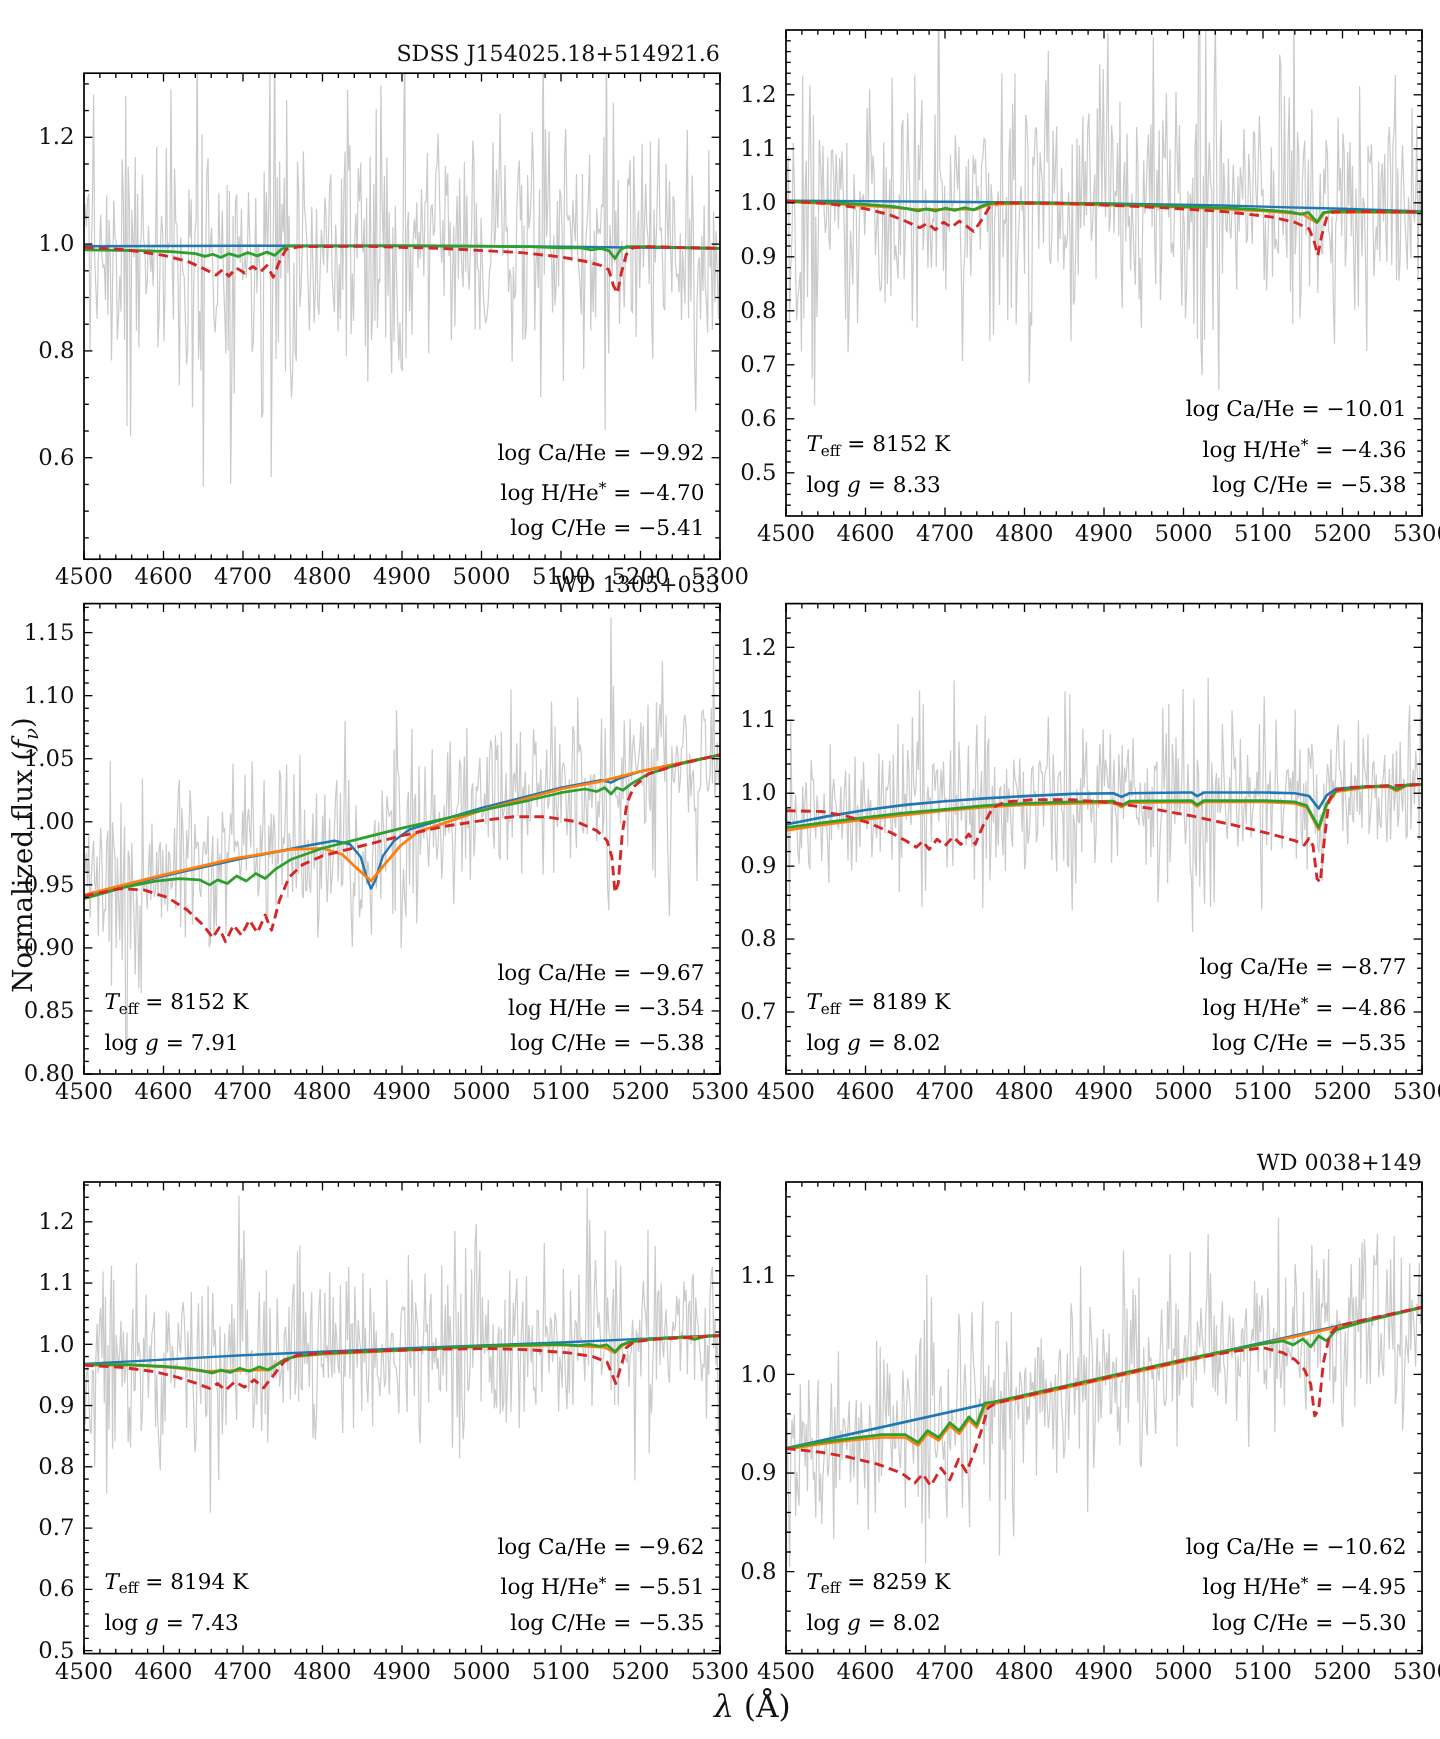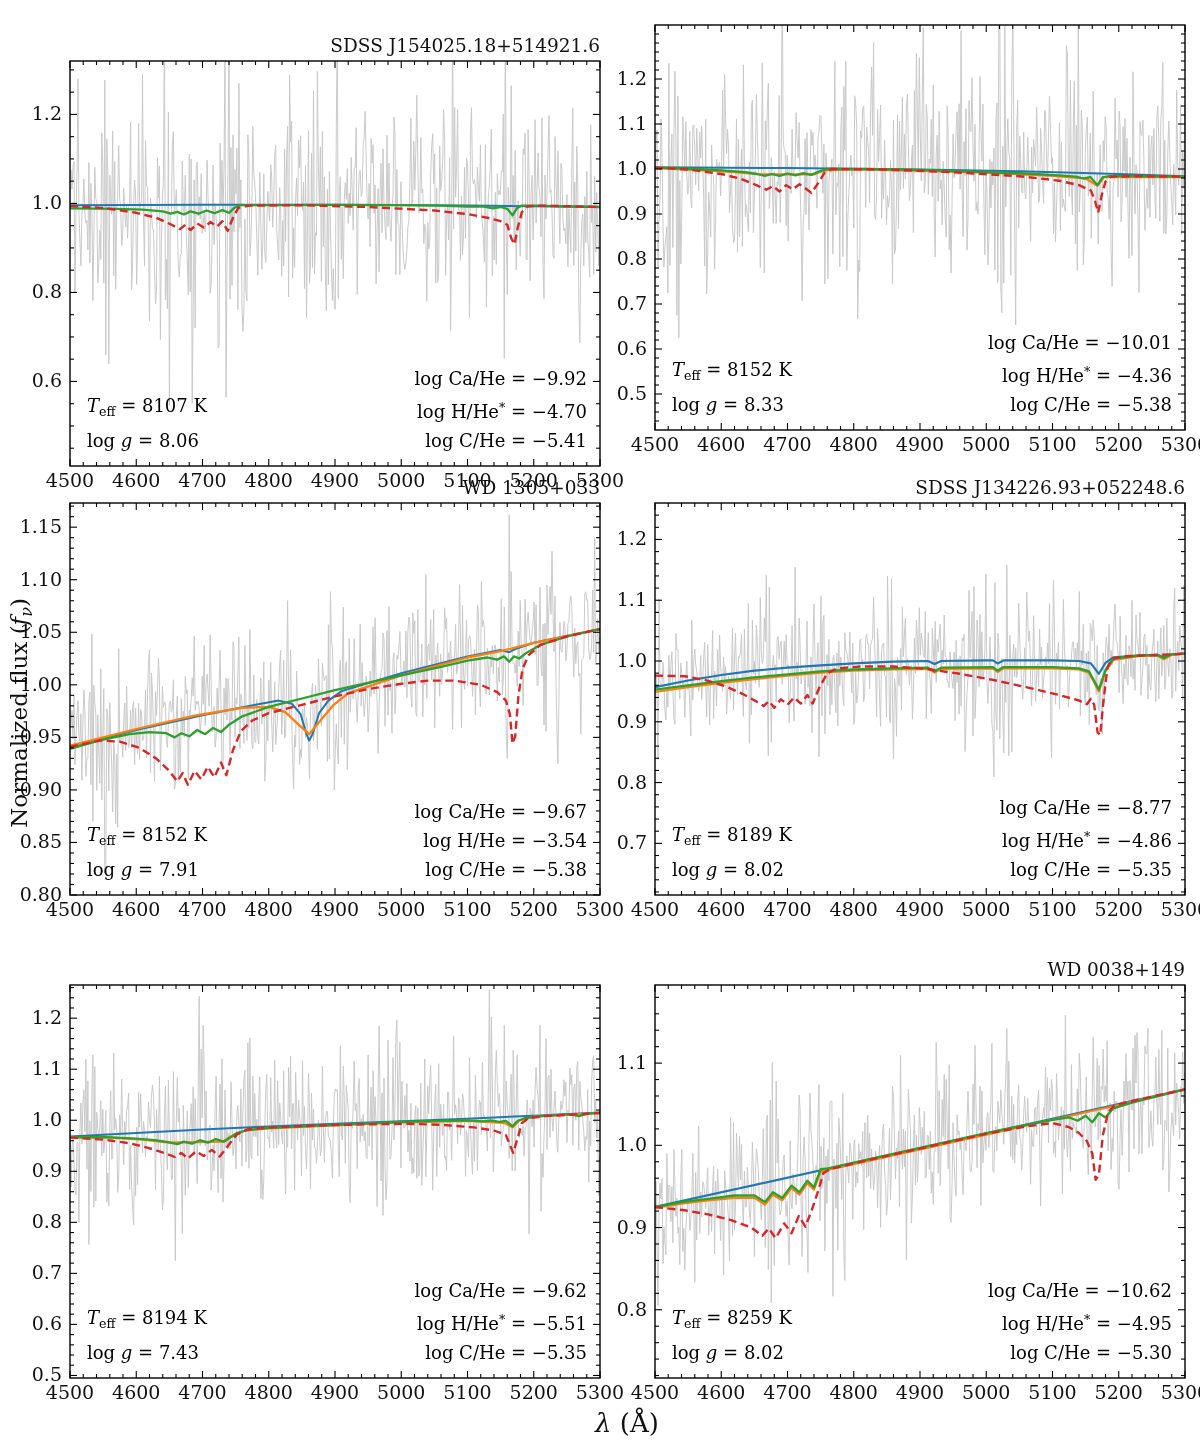--- a/index.html
+++ b/index.html
@@ -172,24 +172,20 @@
           <text x="376.25" y="426" text-anchor="middle">5000</text>
           <text x="442.5" y="426" text-anchor="middle">5100</text>
           <text x="508.75" y="426" text-anchor="middle">5200</text>
           <text x="575" y="426" text-anchor="middle">5300</text>
           <text x="37" y="326.4395604395604" text-anchor="end">0.6</text>
           <text x="37" y="237.42857142857142" text-anchor="end">0.8</text>
           <text x="37" y="148.41758241758242" text-anchor="end">1.0</text>
           <text x="37" y="59.406593406593444" text-anchor="end">1.2</text>
         </g>
       </svg>
-      <div class="params pl">
-        <div><span class="it">T</span><span class="sb">eff</span><span> = 8107 K</span></div>
-        <div><span>log </span><span class="it">g</span><span> = 8.06</span></div>
-      </div>
       <div class="params pr">
         <div><span>log Ca/He = −9.92</span></div>
         <div><span>log H/He</span><span class="sp">*</span><span> = −4.70</span></div>
         <div><span>log C/He = −5.41</span></div>
       </div>
     </div>
   <div class="panel" style="left: 610px; top: -1px; width: 583px; height: 467px;">
   <svg width="583" height="441">
         <defs>
           <clipPath id="clip1">
@@ -606,21 +602,20 @@
         <div><span class="it">T</span><span class="sb">eff</span><span> = 8152 K</span></div>
         <div><span>log </span><span class="it">g</span><span> = 7.91</span></div>
       </div>
       <div class="params pr">
         <div><span>log Ca/He = −9.67</span></div>
         <div><span>log H/He = −3.54</span></div>
         <div><span>log C/He = −5.38</span></div>
       </div>
     </div>
   <div class="panel" style="left: 610px; top: 477px; width: 583px; height: 454px;">
-    <div class="ptitle">SDSS J134226.93+052248.6</div>
   <svg width="583" height="428">
         <defs>
           <clipPath id="clip3">
             <rect x="45" y="0" width="530" height="392"></rect>
           </clipPath>
         </defs>
         <g clip-path="url(#clip3)">
           <path d="M45.0,238.6 L46.0,172.0 L47.0,185.5 L48.0,256.5 L49.0,96.2 L50.0,179.8 L51.0,181.9 L52.0,181.3 L53.0,159.3 L53.9,179.1 L54.9,207.9 L55.9,217.1 L56.9,185.2 L57.9,204.0 L58.9,152.3 L59.9,183.8 L60.9,162.1 L61.9,148.6 L62.9,186.1 L63.9,215.6 L64.9,221.4 L65.9,130.3 L66.9,146.6 L67.9,146.7 L68.8,178.5 L69.8,195.8 L70.8,159.9 L71.8,171.4 L72.8,185.0 L73.8,179.5 L74.8,214.5 L75.8,179.4 L76.8,158.3 L77.8,186.5 L78.8,180.8 L79.8,202.5 L80.8,232.9 L81.8,117.2 L82.8,197.1 L83.8,156.7 L84.8,146.1 L85.7,161.9 L86.7,168.0 L87.7,181.6 L88.7,188.4 L89.7,178.8 L90.7,152.5 L91.7,196.5 L92.7,178.5 L93.7,154.4 L94.7,139.3 L95.7,180.1 L96.7,214.1 L97.7,141.5 L98.7,183.4 L99.7,222.1 L100.7,175.9 L101.6,174.3 L102.6,127.5 L103.6,215.4 L104.6,168.1 L105.6,174.8 L106.6,203.1 L107.6,146.6 L108.6,182.8 L109.6,132.1 L110.6,164.5 L111.6,173.2 L112.6,188.2 L113.6,154.4 L114.6,176.6 L115.6,163.6 L116.6,211.2 L117.5,190.3 L118.5,173.2 L119.5,182.2 L120.5,195.3 L121.5,170.2 L122.5,125.1 L123.5,206.7 L124.5,157.0 L125.5,130.5 L126.5,170.9 L127.5,191.3 L128.5,153.6 L129.5,155.0 L130.5,148.8 L131.5,131.2 L132.4,184.8 L133.4,213.5 L134.4,126.1 L135.4,179.4 L136.4,186.9 L137.4,159.1 L138.4,100.4 L139.4,240.3 L140.4,172.8 L141.4,211.8 L142.4,117.0 L143.4,170.7 L144.4,158.4 L145.4,180.2 L146.4,122.0 L147.4,138.3 L148.4,176.4 L149.3,184.4 L150.3,94.7 L151.3,147.8 L152.3,160.5 L153.3,154.9 L154.3,114.9 L155.3,138.6 L156.3,72.4 L157.3,188.0 L158.3,252.8 L159.3,83.9 L160.3,174.9 L161.3,239.4 L162.3,166.9 L163.3,152.4 L164.3,167.2 L165.2,161.7 L166.2,199.0 L167.2,134.8 L168.2,133.5 L169.2,156.2 L170.2,141.0 L171.2,138.0 L172.2,181.3 L173.2,162.9 L174.2,138.4 L175.2,163.4 L176.2,131.5 L177.2,165.5 L178.2,161.9 L179.2,219.9 L180.2,191.0 L181.1,165.2 L182.1,122.5 L183.1,188.8 L184.1,218.4 L185.1,64.0 L186.1,175.9 L187.1,159.4 L188.1,200.0 L189.1,115.1 L190.1,141.3 L191.1,181.0 L192.1,166.3 L193.1,167.6 L194.1,168.8 L195.1,201.2 L196.0,159.3 L197.0,118.2 L198.0,184.3 L199.0,170.1 L200.0,202.8 L201.0,154.2 L202.0,229.8 L203.0,138.6 L204.0,101.0 L205.0,156.5 L206.0,192.1 L207.0,158.3 L208.0,139.5 L209.0,253.7 L210.0,159.1 L211.0,93.2 L211.9,212.6 L212.9,119.3 L213.9,112.4 L214.9,230.8 L215.9,195.5 L216.9,151.7 L217.9,182.7 L218.9,136.1 L219.9,211.8 L220.9,165.5 L221.9,201.6 L222.9,155.2 L223.9,152.2 L224.9,191.2 L225.9,209.6 L226.9,149.9 L227.8,222.9 L228.8,138.1 L229.8,182.7 L230.8,153.9 L231.8,164.7 L232.8,192.9 L233.8,202.7 L234.8,129.9 L235.8,145.9 L236.8,149.9 L237.8,156.9 L238.8,165.1 L239.8,129.1 L240.8,166.3 L241.8,190.1 L242.8,140.0 L243.8,221.4 L244.7,215.1 L245.7,169.1 L246.7,200.2 L247.7,192.6 L248.7,170.2 L249.7,137.8 L250.7,135.9 L251.7,160.8 L252.7,156.4 L253.7,198.8 L254.7,190.2 L255.7,134.7 L256.7,131.0 L257.7,140.9 L258.7,140.7 L259.6,186.0 L260.6,142.8 L261.6,138.3 L262.6,135.2 L263.6,94.2 L264.6,139.1 L265.6,167.6 L266.6,214.0 L267.6,125.5 L268.6,148.8 L269.6,196.6 L270.6,223.2 L271.6,146.7 L272.6,141.3 L273.6,140.0 L274.6,172.5 L275.6,173.5 L276.5,214.2 L277.5,73.2 L278.5,123.9 L279.5,217.2 L280.5,219.8 L281.5,75.8 L282.5,202.4 L283.5,255.7 L284.5,175.6 L285.5,184.3 L286.5,233.3 L287.5,154.1 L288.5,180.8 L289.5,183.1 L290.5,145.6 L291.5,206.8 L292.4,104.2 L293.4,153.5 L294.4,132.2 L295.4,115.2 L296.4,171.7 L297.4,155.7 L298.4,160.8 L299.4,182.3 L300.4,165.9 L301.4,162.3 L302.4,216.2 L303.4,191.3 L304.4,135.0 L305.4,170.2 L306.4,117.1 L307.4,136.1 L308.3,163.5 L309.3,104.7 L310.3,152.3 L311.3,130.0 L312.3,138.2 L313.3,151.9 L314.3,154.5 L315.3,108.6 L316.3,215.9 L317.3,159.3 L318.3,129.7 L319.3,171.1 L320.3,178.1 L321.3,210.4 L322.3,125.4 L323.3,145.8 L324.2,166.7 L325.2,118.3 L326.2,179.5 L327.2,136.6 L328.2,148.9 L329.2,133.0 L330.2,121.1 L331.2,165.0 L332.2,147.5 L333.2,161.2 L334.2,112.0 L335.2,153.3 L336.2,154.4 L337.2,179.0 L338.2,178.7 L339.2,184.7 L340.1,148.8 L341.1,167.6 L342.1,179.4 L343.1,185.5 L344.1,149.2 L345.1,217.6 L346.1,137.4 L347.1,179.5 L348.1,155.7 L349.1,211.2 L350.1,152.9 L351.1,202.9 L352.1,135.1 L353.1,137.8 L354.1,131.4 L355.0,248.6 L356.0,218.2 L357.0,188.8 L358.0,175.1 L359.0,87.3 L360.0,154.9 L361.0,134.0 L362.0,108.5 L363.0,233.0 L364.0,83.6 L365.0,215.3 L366.0,189.7 L367.0,117.0 L368.0,134.3 L369.0,183.7 L370.0,111.3 L370.9,177.0 L371.9,128.8 L372.9,175.0 L373.9,168.8 L374.9,146.2 L375.9,71.1 L376.9,176.2 L377.9,200.4 L378.9,179.1 L379.9,133.9 L380.9,165.6 L381.9,220.0 L382.9,229.4 L383.9,273.8 L384.9,79.7 L385.9,210.8 L386.9,227.2 L387.8,130.1 L388.8,140.6 L389.8,235.8 L390.8,175.5 L391.8,155.3 L392.8,209.3 L393.8,250.1 L394.8,157.9 L395.8,199.3 L396.8,62.0 L397.8,172.4 L398.8,252.8 L399.8,132.4 L400.8,159.4 L401.8,249.0 L402.8,151.5 L403.7,141.2 L404.7,174.1 L405.7,144.8 L406.7,174.7 L407.7,168.3 L408.7,100.3 L409.7,134.7 L410.7,162.0 L411.7,179.9 L412.7,196.2 L413.7,175.4 L414.7,144.8 L415.7,184.9 L416.7,89.2 L417.7,115.6 L418.6,138.1 L419.6,128.0 L420.6,176.7 L421.6,202.5 L422.6,170.3 L423.6,112.7 L424.6,158.8 L425.6,198.3 L426.6,171.8 L427.6,160.7 L428.6,183.9 L429.6,126.1 L430.6,161.5 L431.6,144.5 L432.6,195.2 L433.6,176.9 L434.6,167.5 L435.5,153.9 L436.5,165.1 L437.5,140.0 L438.5,160.6 L439.5,100.5 L440.5,204.1 L441.5,254.9 L442.5,145.6 L443.5,77.4 L444.5,132.4 L445.5,201.2 L446.5,150.2 L447.5,156.9 L448.5,139.1 L449.5,205.7 L450.4,164.3 L451.4,165.5 L452.4,165.6 L453.4,96.5 L454.4,143.2 L455.4,165.8 L456.4,166.0 L457.4,162.2 L458.4,204.0 L459.4,177.0 L460.4,164.6 L461.4,154.0 L462.4,139.7 L463.4,138.6 L464.4,157.6 L465.4,145.1 L466.4,163.8 L467.3,139.8 L468.3,158.9 L469.3,88.5 L470.3,212.6 L471.3,147.9 L472.3,162.2 L473.3,121.4 L474.3,190.5 L475.3,201.9 L476.3,150.0 L477.3,188.7 L478.3,148.0 L479.3,221.7 L480.3,120.0 L481.3,125.6 L482.3,137.7 L483.2,116.8 L484.2,130.9 L485.2,173.6 L486.2,191.7 L487.2,142.7 L488.2,203.0 L489.2,207.7 L490.2,175.3 L491.2,208.5 L492.2,230.8 L493.2,150.0 L494.2,200.0 L495.2,156.6 L496.2,134.0 L497.2,142.2 L498.1,161.0 L499.1,121.2 L500.1,162.5 L501.1,147.4 L502.1,162.2 L503.1,143.2 L504.1,114.5 L505.1,100.9 L506.1,137.6 L507.1,139.9 L508.1,151.3 L509.1,189.7 L510.1,113.4 L511.1,158.0 L512.1,174.4 L513.1,200.7 L514.0,160.9 L515.0,176.1 L516.0,132.3 L517.0,177.6 L518.0,182.3 L519.0,142.9 L520.0,147.2 L521.0,173.7 L522.0,97.3 L523.0,176.1 L524.0,156.5 L525.0,187.3 L526.0,112.2 L527.0,136.4 L528.0,142.8 L529.0,152.2 L530.0,109.4 L530.9,192.2 L531.9,178.5 L532.9,164.2 L533.9,134.5 L534.9,131.1 L535.9,162.4 L536.9,142.5 L537.9,196.1 L538.9,161.3 L539.9,182.7 L540.9,187.0 L541.9,150.7 L542.9,143.0 L543.9,126.1 L544.9,178.3 L545.8,198.7 L546.8,163.0 L547.8,137.8 L548.8,196.1 L549.8,154.3 L550.8,124.9 L551.8,172.9 L552.8,158.7 L553.8,122.6 L554.8,186.1 L555.8,176.4 L556.8,115.1 L557.8,158.5 L558.8,173.3 L559.8,145.8 L560.8,151.7 L561.8,195.2 L562.7,193.7 L563.7,107.7 L564.7,85.0 L565.7,188.1 L566.7,153.4 L567.7,138.0 L568.7,167.5 L569.7,122.9 L570.7,136.5 L571.7,147.2 L572.7,197.0 L573.7,82.2 L574.7,125.8" fill="none" stroke="#c7c7c7" stroke-width="1" stroke-opacity="0.95"></path>
           <path d="M45.0,184.1 L78.1,177.5 L111.3,172.0 L144.4,167.7 L177.5,164.7 L210.6,162.3 L243.8,160.4 L283.5,158.6 L317.9,158.0 L324.6,161.1 L331.2,158.0 L376.3,157.4 L382.9,157.4 L387.5,160.4 L393.5,157.4 L442.5,157.4 L469.0,158.0 L480.9,160.4 L488.9,170.8 L495.5,159.8 L503.4,154.4 L528.6,152.5 L547.2,151.9 L553.8,154.4 L561.8,151.3 L575.0,150.7" fill="none" stroke="#1f77b4" stroke-width="2.2" stroke-linejoin="round" stroke-linecap="butt"></path>
           <path d="M45.0,189.0 L78.1,184.1 L111.3,179.9 L144.4,176.2 L177.5,172.6 L210.6,169.6 L243.8,167.7 L283.5,166.5 L317.9,165.9 L324.6,169.6 L331.2,165.9 L382.9,165.3 L387.5,169.0 L393.5,165.3 L442.5,165.3 L469.0,166.5 L478.9,169.6 L488.9,188.4 L495.5,168.3 L503.4,156.8 L528.6,153.2 L547.2,152.5 L553.8,156.2 L561.8,151.9 L575.0,150.7" fill="none" stroke="#ff7f0e" stroke-width="2.2" stroke-linejoin="round" stroke-linecap="butt"></path>

